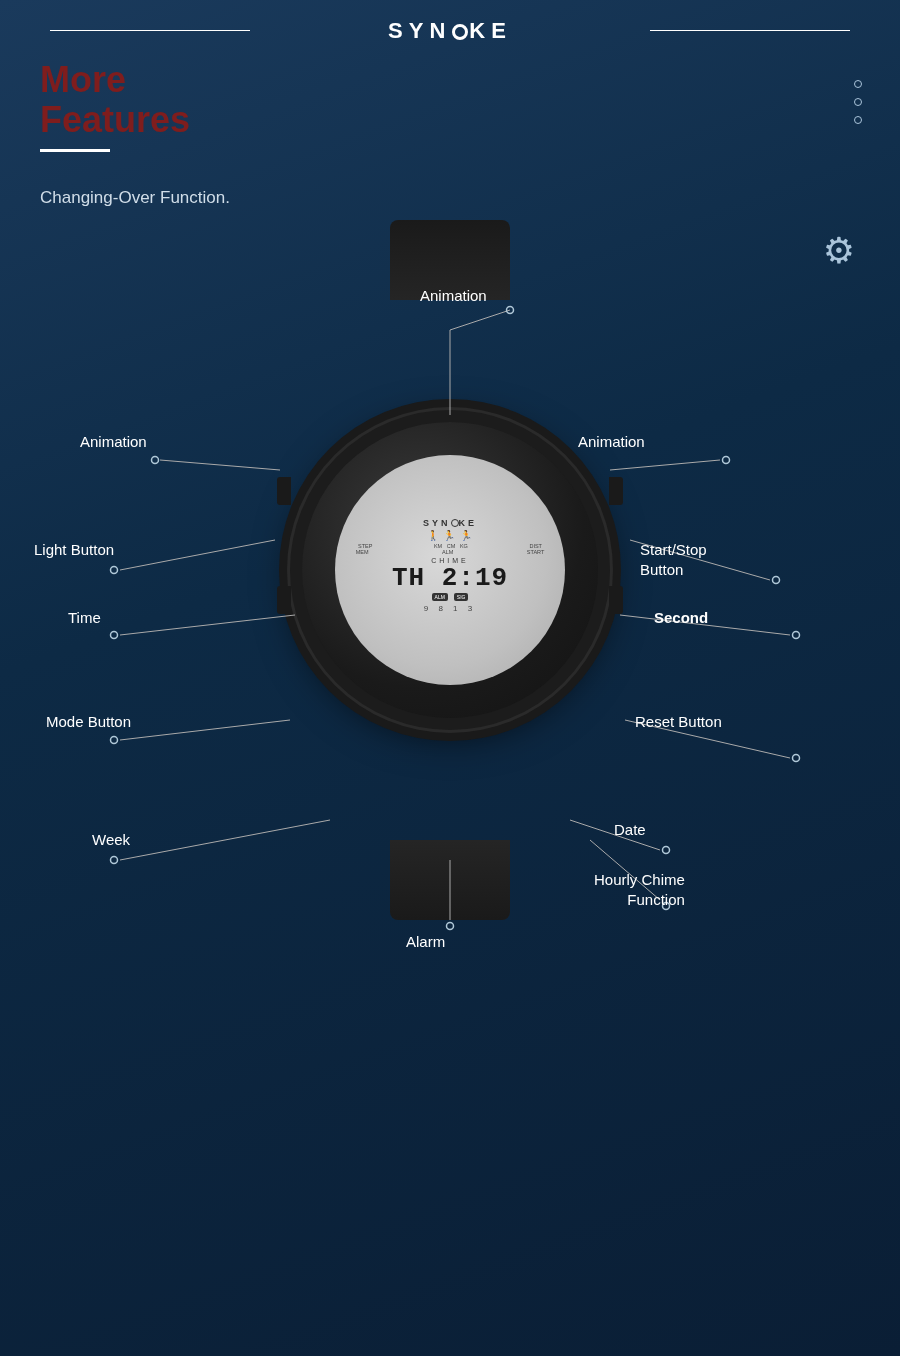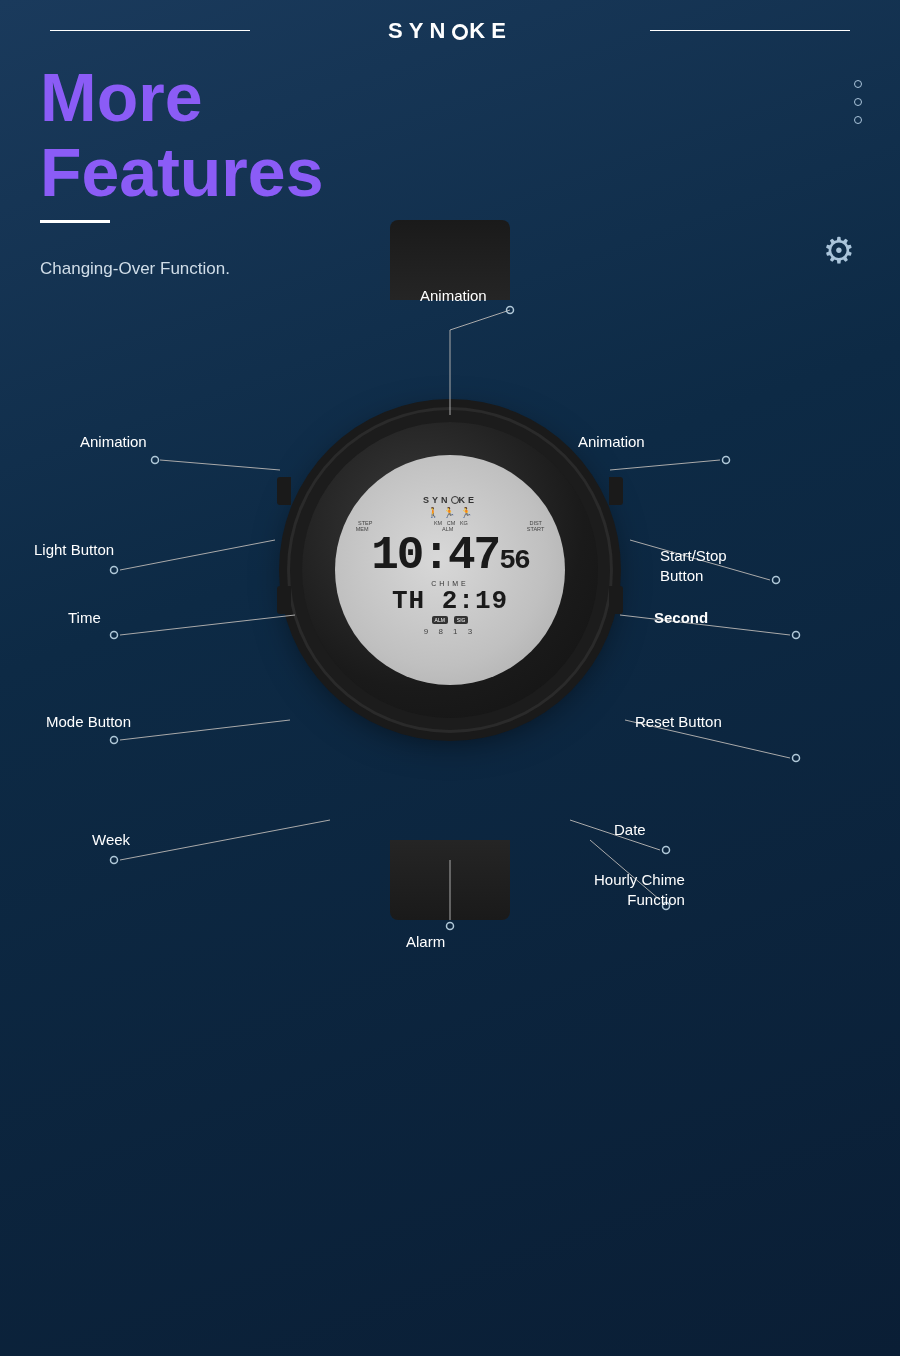--- a/index.html
+++ b/index.html
@@ -52,24 +52,24 @@
       margin: 0 1px;
     }
 
     
     .features-section {
       position: absolute;
       top: 60px;
       left: 40px;
     }
     .features-title {
-      font-size: 68px;
+      font-size: 36px;
       font-weight: 900;
       line-height: 1.1;
-      color: #8b5cf6;
+      color: #7f1d1d;
     }
     .features-underline {
       width: 70px;
       height: 3px;
       background: #ffffff;
       margin-top: 10px;
       margin-bottom: 16px;
     }
     .features-subtitle {
       font-size: 17px;
@@ -381,23 +381,20 @@
         <span style="font-size:5.5px;color:#444;">KM &nbsp; CM &nbsp; KG</span>
         <span style="font-size:5.5px;color:#444;">DIST</span>
       </div>
 
       <div style="display:flex;justify-content:space-between;width:82%;margin-bottom:1px;">
         <span style="font-size:5.5px;color:#444;">MEM</span>
         <span style="font-size:5.5px;color:#444;">ALM</span>
         <span style="font-size:5.5px;color:#444;">START</span>
       </div>
 
-      <div class="main-time">
-        <span>10:47</span><span style="font-size:28px;">56</span>
-      </div>
 
       <div class="chime-label">CHIME</div>
 
       <div class="secondary-time">TH 2:19</div>
 
       <div class="alm-sig-row">
         <span class="badge">ALM</span>
         <span class="badge">SIG</span>
       </div>
 
@@ -459,21 +456,21 @@
 </div>
 
 <div class="lbl" style="left:578px; top:432px;">
   <div class="lbl-text">Animation</div>
 </div>
 
 <div class="lbl" style="left:34px; top:540px;">
   <div class="lbl-text">Light Button</div>
 </div>
 
-<div class="lbl" style="left:660px; top:540px;margin-top:6px;">
+<div class="lbl" style="left:640px; top:540px;">
   <div class="lbl-text" style="text-align:left;">Start/Stop<br>Button</div>
 </div>
 
 <div class="lbl" style="left:68px; top:608px;">
   <div class="lbl-text">Time</div>
 </div>
 
 <div class="lbl" style="left:654px; top:608px;font-weight:bold;">
   <div class="lbl-text">Second</div>
 </div>

